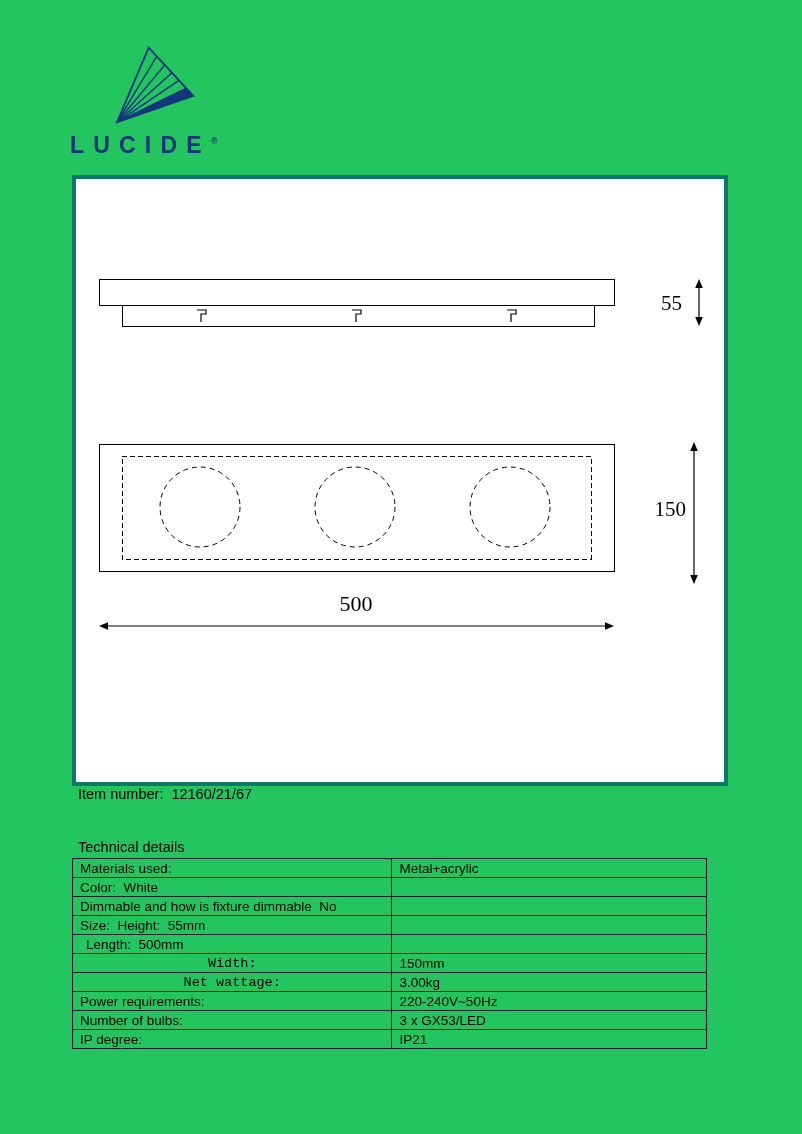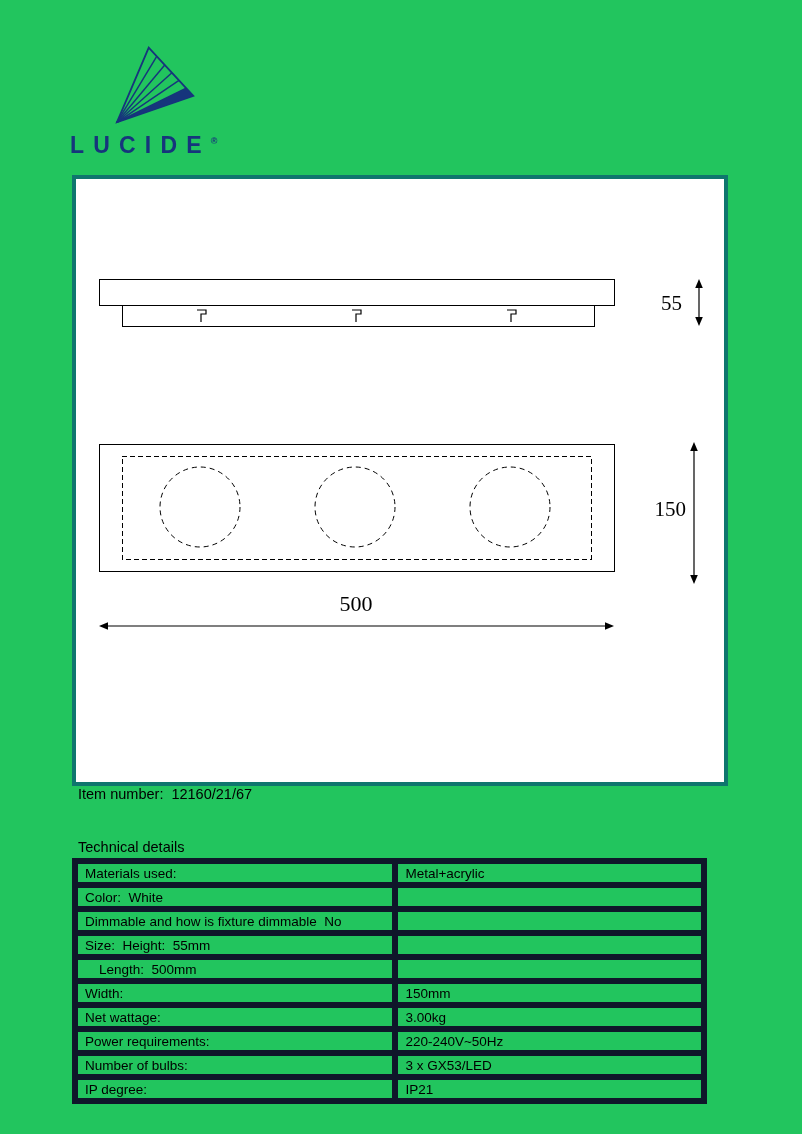--- a/index.html
+++ b/index.html
@@ -24,27 +24,27 @@
   
   .item-line{position:absolute;left:78px;top:786px;font-size:14.5px;}
   .item-line .val{margin-left:8px;}
   
   .td-heading{position:absolute;left:78px;top:839px;font-size:14.5px;}
   table.details{
     position:absolute;left:72px;top:858px;width:635px;
     border-collapse:collapse;font-size:13.5px;
   }
   table.details td{
-    border:6px solid #0f172a;height:18px;padding:0 7px;
+    border:1px solid #0f172a;height:18px;padding:0 7px;
     white-space:pre-wrap;vertical-align:middle;line-height:15px;
   }
   table.details td.c1{width:316px;}
   table.details td.c2{width:317px;}
-  table.details td.center{text-align:left;}
-  table.details td.indent{padding-left:21px;}
+  table.details td.center{text-align:center;font-family:Liberation Mono, monospace;}
+  table.details td.indent{padding-left:13px;}
 </style>
 </head>
 <body>
 
 <div class="page">
 
   <div class="logo">
     <svg class="logo-mark" width="100" height="82" viewBox="0 0 110 90">
       <g stroke="#16357c" fill="none" stroke-width="2">
         <path d="M12,86 L47,4 L96,57 Z"></path>

